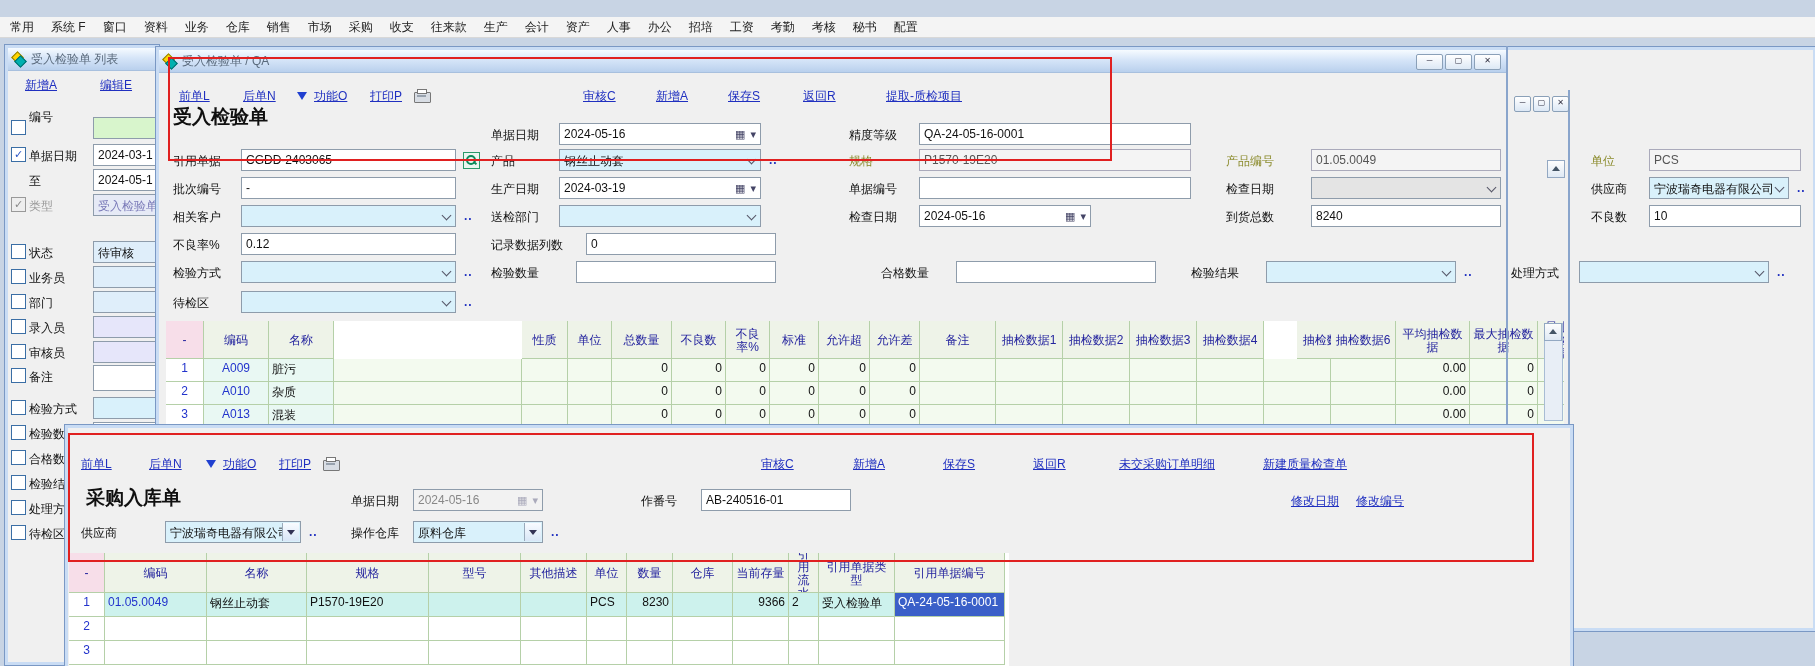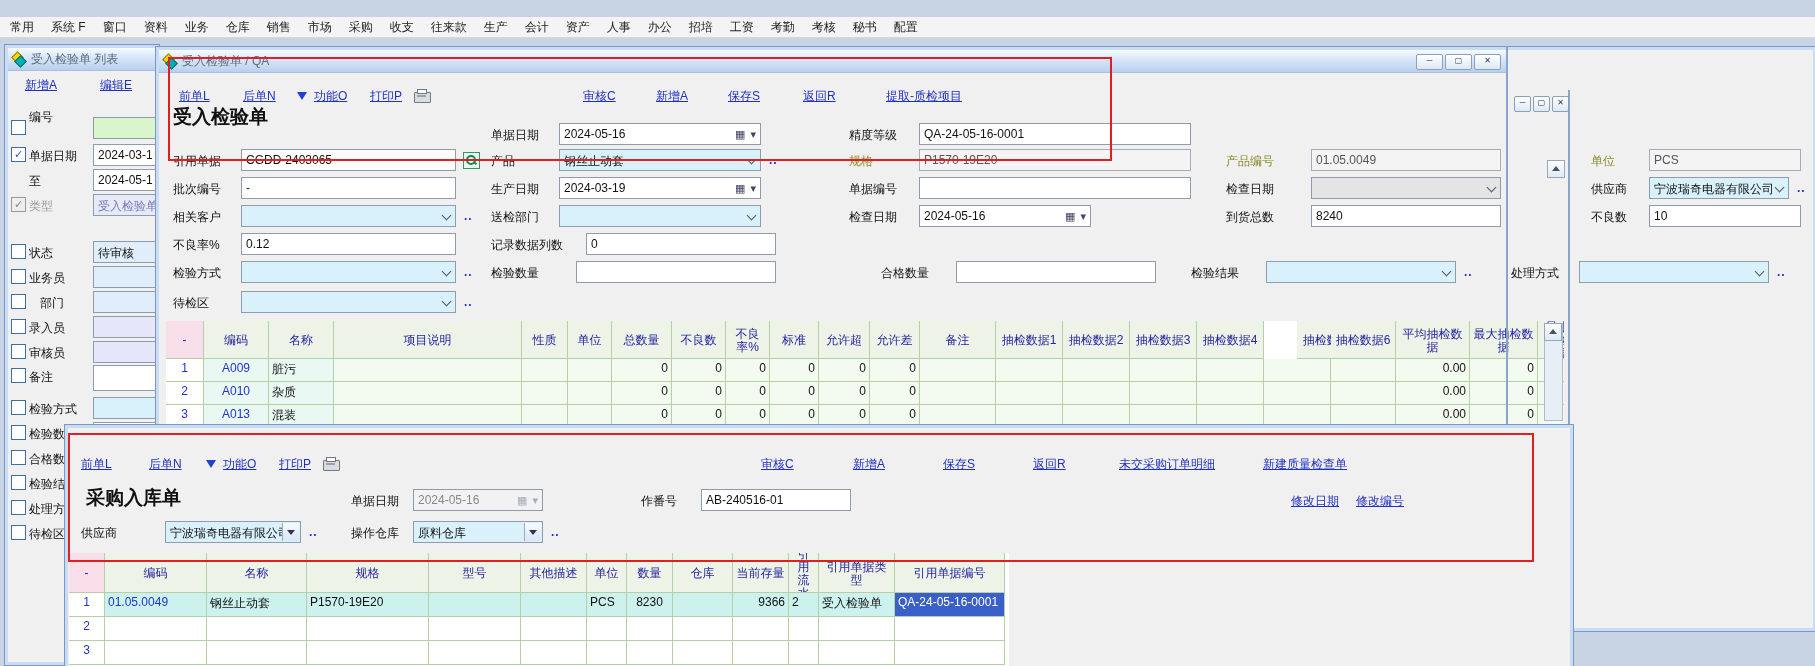--- a/index.html
+++ b/index.html
@@ -113,21 +113,21 @@
         <div class="cb dis" style="left: 6px; top: 152px;">✓</div>
         <div class="flabel gray" style="left: 24px; top: 153px;">类型</div>
         <div class="fld typ" style="left: 88px; top: 149px; width: 75px; height: 22px;">受入检验单</div>
         <div class="cb" style="left: 6px; top: 199px;"></div>
         <div class="flabel" style="left: 24px; top: 200px;">状态</div>
         <div class="fld blue" style="left: 88px; top: 196px; width: 75px; height: 22px;">待审核</div>
         <div class="cb" style="left: 6px; top: 224px;"></div>
         <div class="flabel" style="left: 24px; top: 225px;">业务员</div>
         <div class="fld blue" style="left: 88px; top: 221px; width: 75px; height: 22px;"></div>
         <div class="cb" style="left: 6px; top: 249px;"></div>
-        <div class="flabel" style="left: 35px; top: 250px;">部门</div>
+        <div class="flabel" style="left: 24px; top: 250px;">部门</div>
         <div class="fld blue" style="left: 88px; top: 246px; width: 75px; height: 22px;"></div>
         <div class="cb" style="left: 6px; top: 274px;"></div>
         <div class="flabel" style="left: 24px; top: 275px;">录入员</div>
         <div class="fld lav" style="left: 88px; top: 271px; width: 75px; height: 22px;"></div>
         <div class="cb" style="left: 6px; top: 299px;"></div>
         <div class="flabel" style="left: 24px; top: 300px;">审核员</div>
         <div class="fld lav" style="left: 88px; top: 296px; width: 75px; height: 22px;"></div>
         <div class="cb" style="left: 6px; top: 323px;"></div>
         <div class="flabel" style="left: 24px; top: 324px;">备注</div>
         <div class="fld " style="left: 88px; top: 320px; width: 75px; height: 26px;"></div>
@@ -247,21 +247,20 @@
         <div class="flabel" style="left: 17px; top: 248px;">待检区</div>
         <div class="fld cyan" style="left: 85px; top: 244px; width: 215px;">
           <div class="chev"></div>
         </div>
         <div class="dots" style="left: 308px; top: 248px;">..</div>
       </div>
     <div id="qaGrid" class="grid" style="left:10px;top:274px;width:1398px;height:107px">
         <div class="gcell ghead first" style="left: 0px; top: 0px; width: 38px; height: 38px;">-</div>
         <div class="gcell ghead" style="left: 38px; top: 0px; width: 65px; height: 38px;">编码</div>
         <div class="gcell ghead" style="left: 103px; top: 0px; width: 65px; height: 38px;">名称</div>
-        <div class="gcell ghead" style="left: 168px; top: 0px; width: 188px; height: 38px;">项目说明</div>
         <div class="gcell ghead" style="left: 356px; top: 0px; width: 46px; height: 38px;">性质</div>
         <div class="gcell ghead" style="left: 402px; top: 0px; width: 44px; height: 38px;">单位</div>
         <div class="gcell ghead" style="left: 446px; top: 0px; width: 60px; height: 38px;">总数量</div>
         <div class="gcell ghead" style="left: 506px; top: 0px; width: 54px; height: 38px;">不良数</div>
         <div class="gcell ghead" style="left: 560px; top: 0px; width: 44px; height: 38px;">不良
 率%</div>
         <div class="gcell ghead" style="left: 604px; top: 0px; width: 49px; height: 38px;">标准</div>
         <div class="gcell ghead" style="left: 653px; top: 0px; width: 51px; height: 38px;">允许超</div>
         <div class="gcell ghead" style="left: 704px; top: 0px; width: 50px; height: 38px;">允许差</div>
         <div class="gcell ghead" style="left: 754px; top: 0px; width: 76px; height: 38px;">备注</div>
@@ -401,21 +400,21 @@
         <div class="gcell ghead" style="left: 750px; top: 0px; width: 76px; height: 40px;">引用单据类
 型</div>
         <div class="gcell ghead" style="left: 826px; top: 0px; width: 110px; height: 40px;">引用单据编号</div>
         <div class="gcell" style="left: 0px; top: 40px; width: 36px; height: 24px; text-align: center; background: rgb(255, 255, 255); color: rgb(34, 51, 204);">1</div>
         <div class="gcell" style="left: 36px; top: 40px; width: 102px; height: 24px; text-align: left; background: rgb(205, 242, 237); color: rgb(34, 51, 204);">01.05.0049</div>
         <div class="gcell" style="left: 138px; top: 40px; width: 100px; height: 24px; text-align: left; background: rgb(205, 242, 237);">钢丝止动套</div>
         <div class="gcell" style="left: 238px; top: 40px; width: 122px; height: 24px; text-align: left; background: rgb(205, 242, 237);">P1570-19E20</div>
         <div class="gcell" style="left: 360px; top: 40px; width: 92px; height: 24px; text-align: left; background: rgb(205, 242, 237);"></div>
         <div class="gcell" style="left: 452px; top: 40px; width: 66px; height: 24px; text-align: left; background: rgb(205, 242, 237);"></div>
         <div class="gcell" style="left: 518px; top: 40px; width: 40px; height: 24px; text-align: left; background: rgb(205, 242, 237);">PCS</div>
-        <div class="gcell" style="left: 558px; top: 40px; width: 46px; height: 24px; text-align: center; background: rgb(205, 242, 237);">8230</div>
+        <div class="gcell" style="left: 558px; top: 40px; width: 46px; height: 24px; text-align: right; background: rgb(205, 242, 237);">8230</div>
         <div class="gcell" style="left: 604px; top: 40px; width: 60px; height: 24px; text-align: left; background: rgb(205, 242, 237);"></div>
         <div class="gcell" style="left: 664px; top: 40px; width: 56px; height: 24px; text-align: right; background: rgb(205, 242, 237);">9366</div>
         <div class="gcell" style="left: 720px; top: 40px; width: 30px; height: 24px; text-align: left; background: rgb(205, 242, 237);">2</div>
         <div class="gcell" style="left: 750px; top: 40px; width: 76px; height: 24px; text-align: left; background: rgb(205, 242, 237);">受入检验单</div>
         <div class="gcell" style="left: 826px; top: 40px; width: 110px; height: 24px; text-align: left; background: rgb(58, 95, 200); color: rgb(255, 255, 255);">QA-24-05-16-0001</div>
         <div class="gcell" style="left: 0px; top: 64px; width: 36px; height: 24px; text-align: center; background: rgb(255, 255, 255); color: rgb(34, 51, 204);">2</div>
         <div class="gcell" style="left: 36px; top: 64px; width: 102px; height: 24px; text-align: left; background: rgb(255, 255, 255);"></div>
         <div class="gcell" style="left: 138px; top: 64px; width: 100px; height: 24px; text-align: left; background: rgb(255, 255, 255);"></div>
         <div class="gcell" style="left: 238px; top: 64px; width: 122px; height: 24px; text-align: left; background: rgb(255, 255, 255);"></div>
         <div class="gcell" style="left: 360px; top: 64px; width: 92px; height: 24px; text-align: left; background: rgb(255, 255, 255);"></div>

